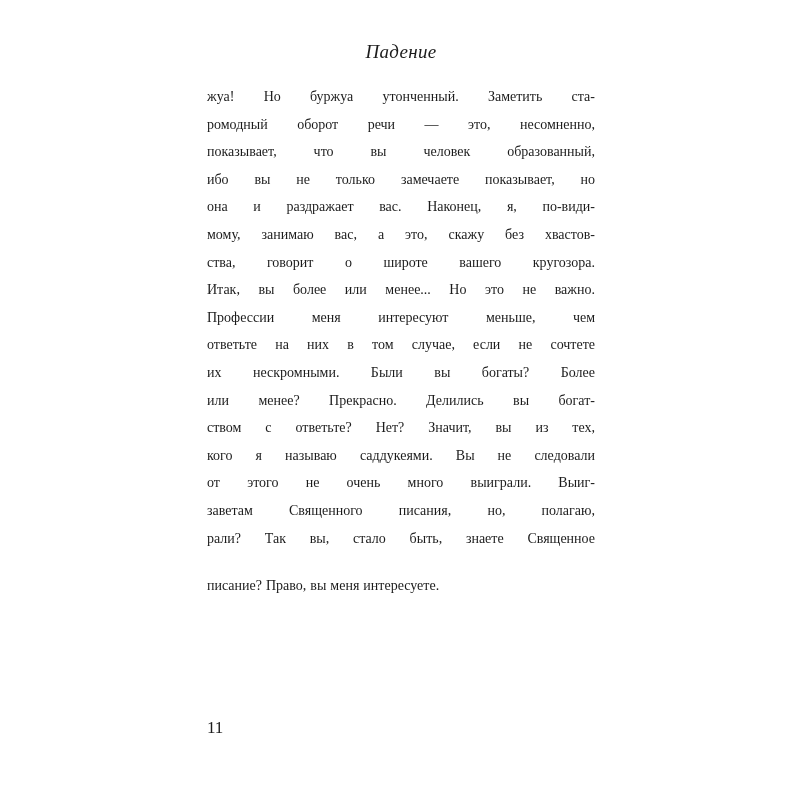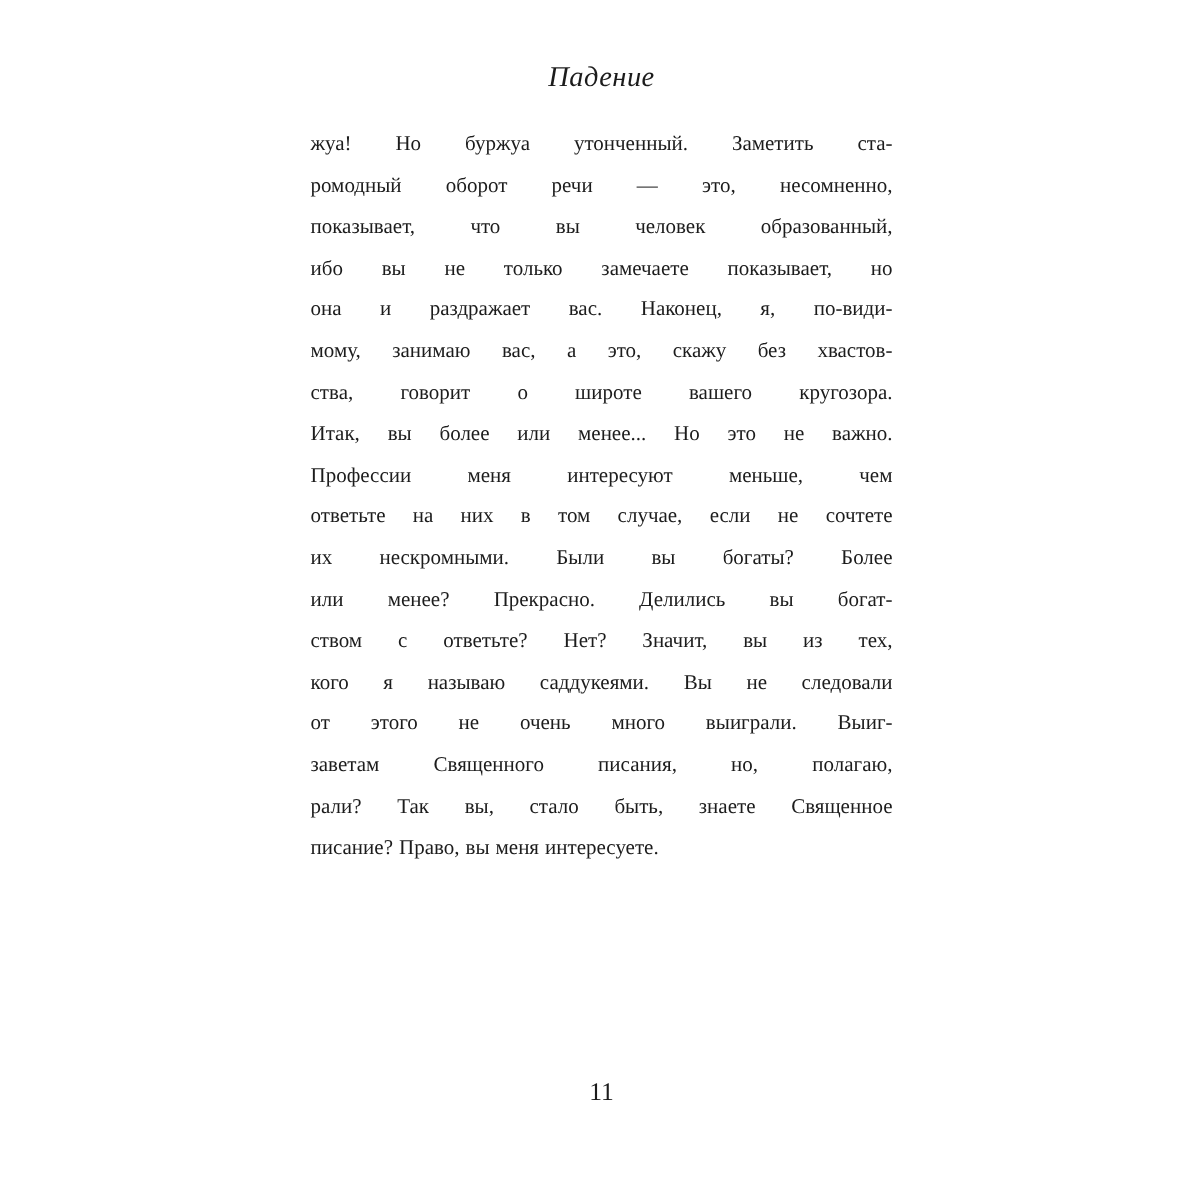--- a/index.html
+++ b/index.html
@@ -43,27 +43,27 @@
     line-height: 27.6px;
   }
   .line {
     text-align: justify;
     text-align-last: justify;
     word-spacing: 0.5px;
   }
   .line.no-just {
     text-align: center;
     text-align-last: left;
+    margin-top: 20px;
   }
   .page-number {
     position: absolute;
     top: 718px;
     left: 206px;
     width: 388px;
-    text-align: center;
     font-size: 17px;
     line-height: 20px;
   }
 </style>
 </head>
 <body style="background: rgb(255, 255, 255);">
 
 <div class="page" style="color: rgb(28, 28, 28);">
   <div class="running-head">Падение</div>
 

